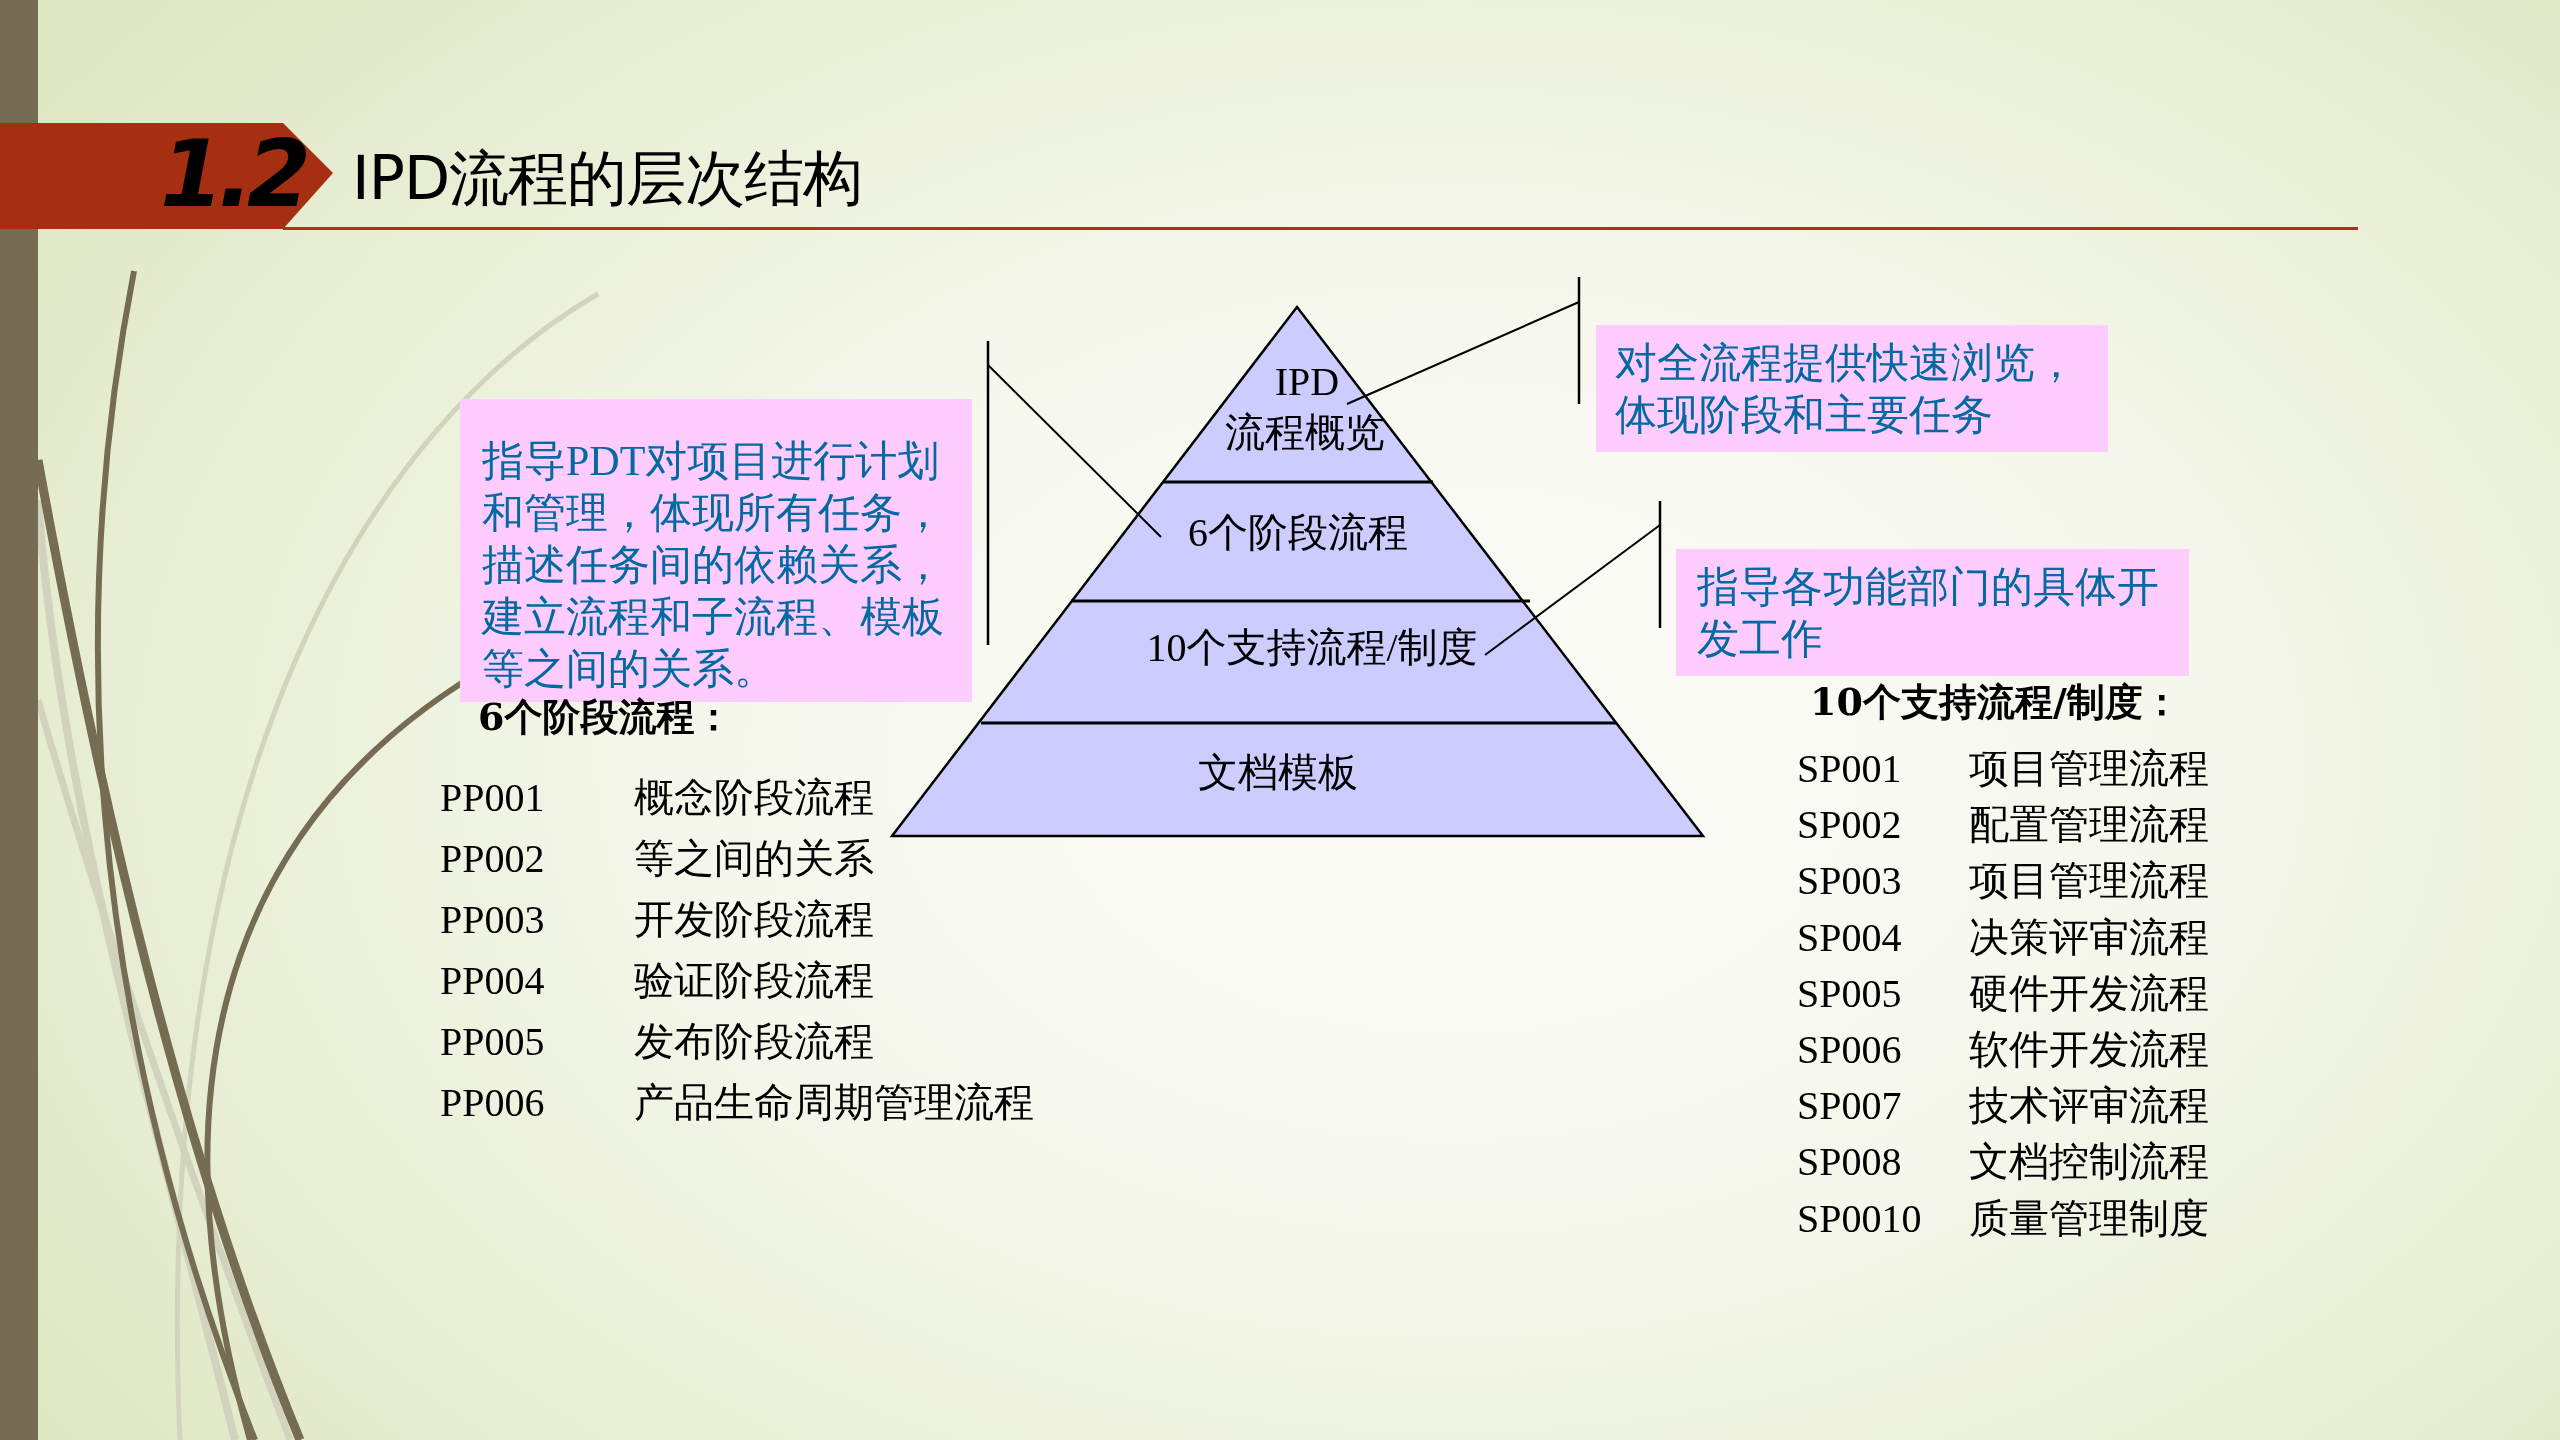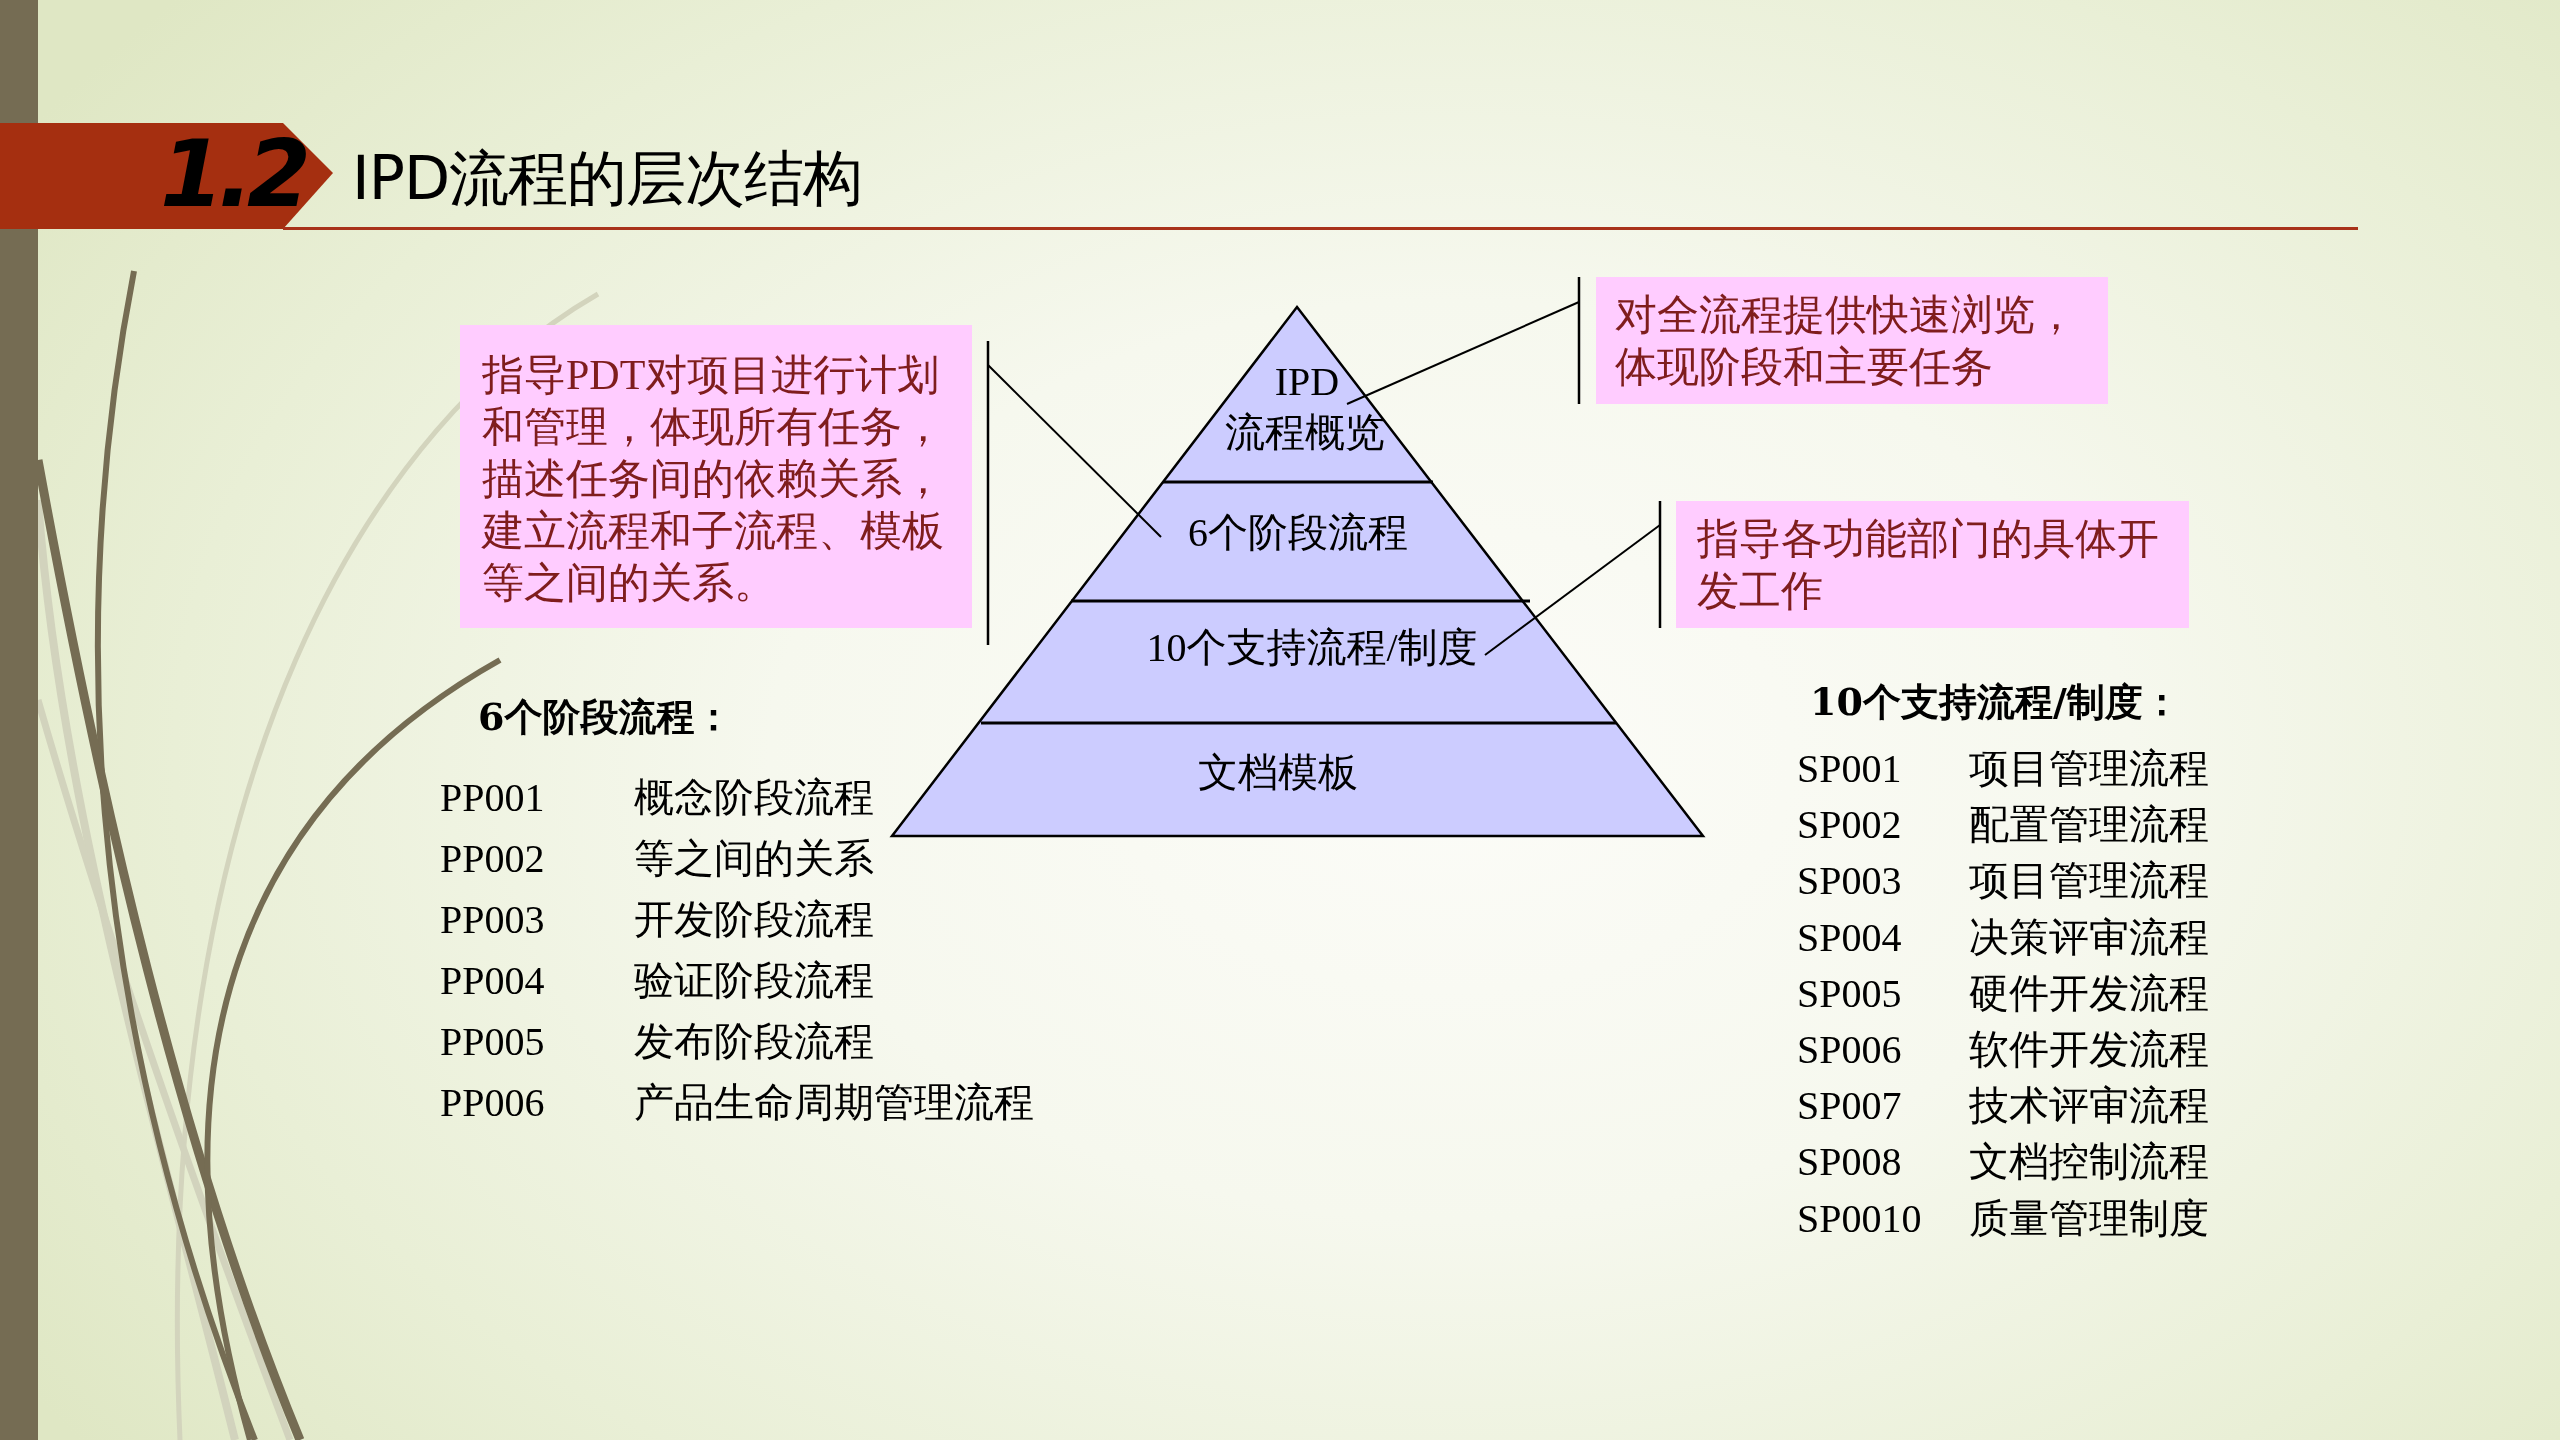--- a/index.html
+++ b/index.html
@@ -22,24 +22,24 @@
   }
   #page-title {
     left: 352px; top: 138px; height: 80px; line-height: 80px;
     font-family: "DejaVu Sans", sans-serif; font-size: 60px; color: #000;
     white-space: nowrap; letter-spacing: -1px;
   }
   #title-rule { left: 283px; top: 227px; width: 2075px; height: 3px; background: #a8321a; }
 
   .callout {
     position: absolute; background: #ffccff;
-    font-size: 42px; line-height: 52px; color: #7f1d1d;
-    box-sizing: border-box; white-space: pre-line;
+    font-size: 42px; line-height: 52px; color: #0369a1;
+    box-sizing: border-box; white-space: pre-line; margin-top: 48px;
   }
-  #callout-left { left: 460px; top: 325px; width: 512px; height: 303px; padding: 24px 0 0 22px; }
+  #callout-left { left: 460px; top: 351px; width: 512px; height: 303px; padding: 36px 0 0 22px; }
   #callout-top { left: 1596px; top: 277px; width: 512px; height: 127px; padding: 12px 0 0 19px; }
   #callout-mid { left: 1676px; top: 501px; width: 513px; height: 127px; padding: 12px 12px 0 21px; }
 
   #diagram { left: 0; top: 0; width: 2560px; height: 1440px; pointer-events: none; }
 
   .tier-label {
     position: absolute; font-size: 40px; line-height: 48px; color: #000;
     text-align: center; white-space: nowrap; transform: translateX(-50%);
   }
 

